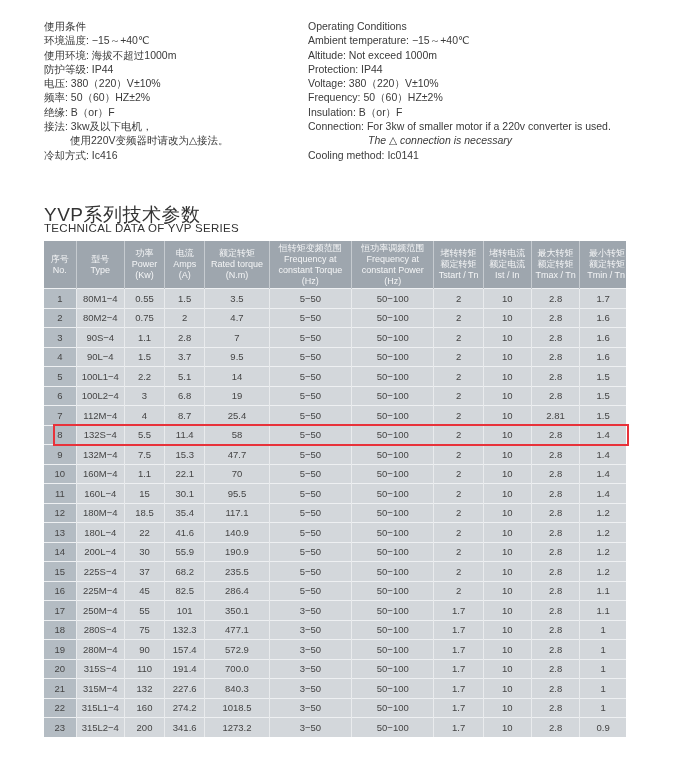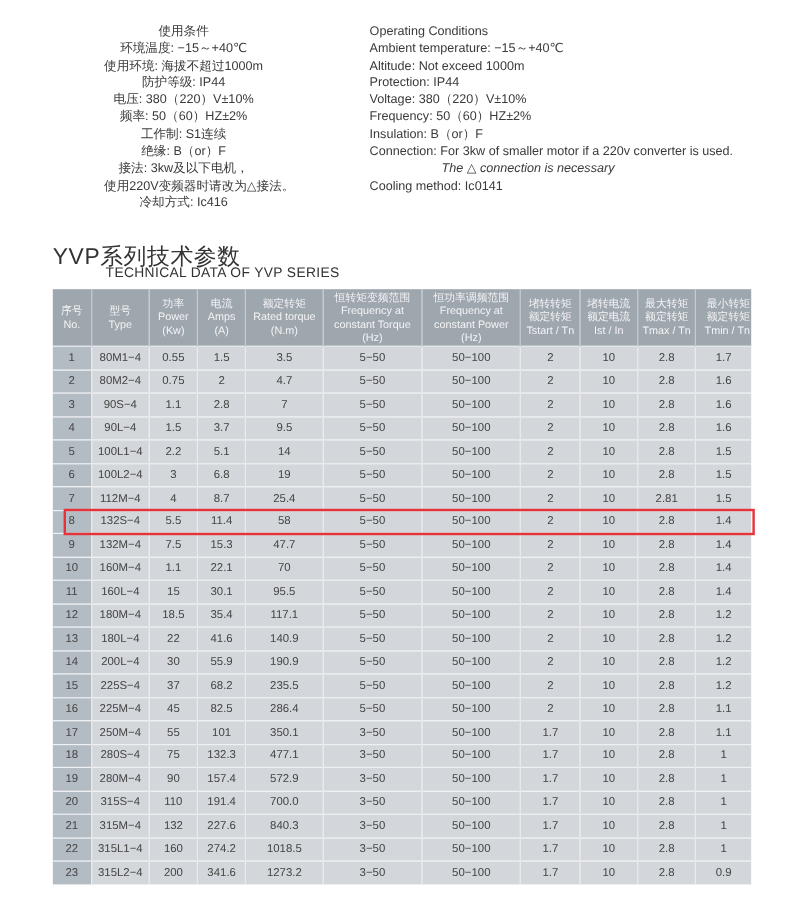--- a/index.html
+++ b/index.html
@@ -1,44 +1,43 @@
 <!DOCTYPE html>
 <html><head>
 <meta charset="utf-8">
 <style>
   html, body { margin:0; padding:0; background:#ffffff; }
   body { width:677px; height:762px; position:relative; font-family:"Liberation Sans","DejaVu Sans",sans-serif; color:#333; overflow:hidden; }
   .cond { position:absolute; top:19px; font-size:10.5px; line-height:14.3px; color:#3a3a3a; }
-  .cond.cn { left:28px; width:250px;text-align:center; }
+  .cond.cn { left:44px; width:250px; }
   .cond.en { left:308px; width:340px; }
   .cond div { white-space:nowrap; }
   .cond .indent-cn { padding-left:26px; }
   .cond .indent-en { padding-left:60px;font-style:italic; }
   .title-block { position:absolute; left:44px; top:207px; }
   .title-cn { font-size:19px; color:#333; letter-spacing:0.5px; line-height:15px; }
-  .title-en { font-size:11.5px; color:#333; letter-spacing:0.3px; line-height:13px;margin-left:44px; }
+  .title-en { font-size:11.5px; color:#333; letter-spacing:0.3px; line-height:13px; }
   table.spec { position:absolute; left:44px; top:241px; width:582px; border-collapse:collapse; table-layout:fixed; font-size:9.5px; color:#444; }
   table.spec th { background:#9ea6ae; color:#f4f5f6; font-weight:normal; font-size:9px; line-height:11px; text-align:center; vertical-align:middle; height:47px; border-right:1px solid #c6cbd0; padding:0 1px; }
   table.spec th:last-child { border-right:none;text-align:right; }
   table.spec td { background:#d3d7db; text-align:center; height:18.5px; border-right:1px solid #e9ebed; border-top:1px solid #eef0f2; padding:0; }
   table.spec td:last-child { border-right:none; }
   table.spec td.no { background:#b4bcc3; color:#454545; }
   .highlight { position:absolute; left:53px; top:428px; width:572px; height:17px; border:2px solid #e8323a; pointer-events:none; }
 </style>
 </head>
 <body>
 
 <div class="cond cn">
   <div>使用条件</div>
   <div>环境温度: −15～+40℃</div>
   <div>使用环境: 海拔不超过1000m</div>
   <div>防护等级: IP44</div>
   <div>电压: 380（220）V±10%</div>
   <div>频率: 50（60）HZ±2%</div>
-  <div>工作制: S1连续</div>
   <div>绝缘: B（or）F</div>
   <div>接法: 3kw及以下电机，</div>
   <div class="indent-cn">使用220V变频器时请改为△接法。</div>
   <div>冷却方式: Ic416</div>
 </div>
 
 <div class="cond en">
   <div>Operating Conditions</div>
   <div>Ambient temperature: −15～+40℃</div>
   <div>Altitude: Not exceed 1000m</div>

